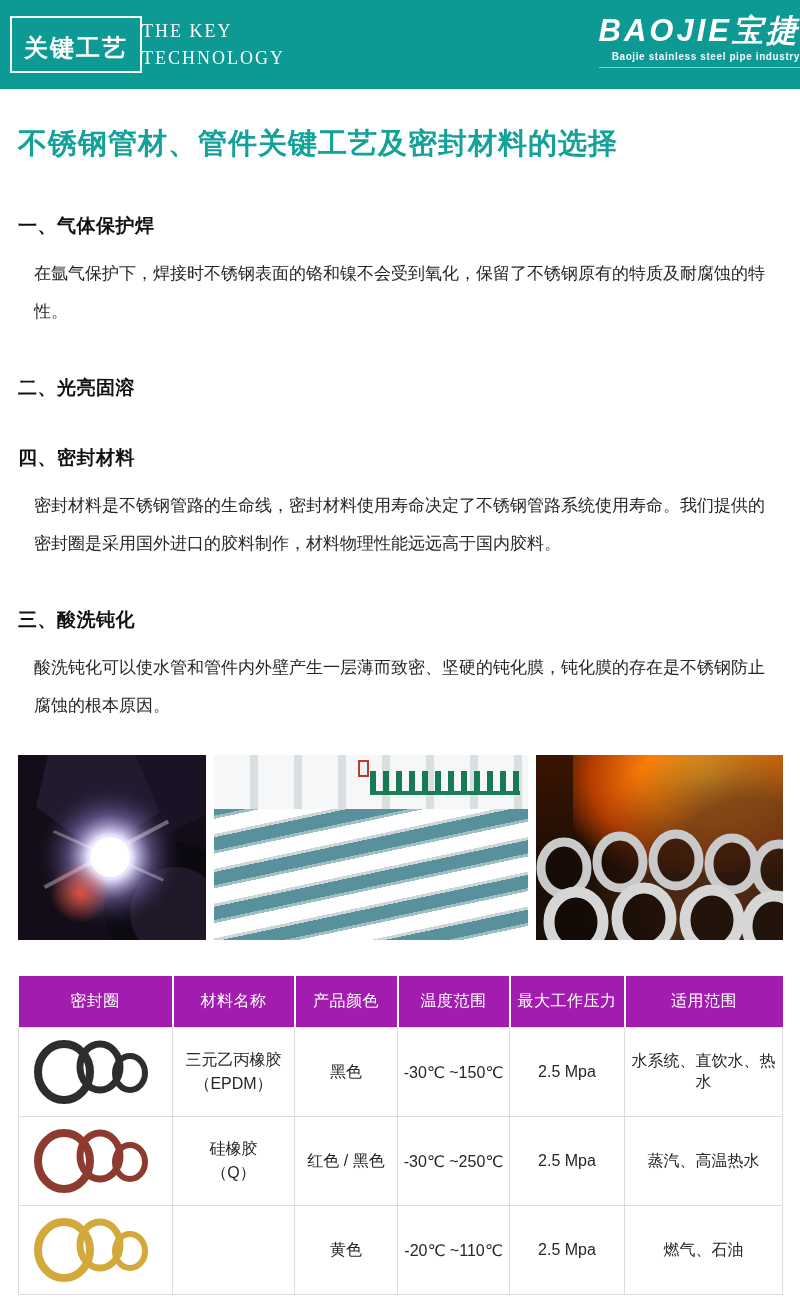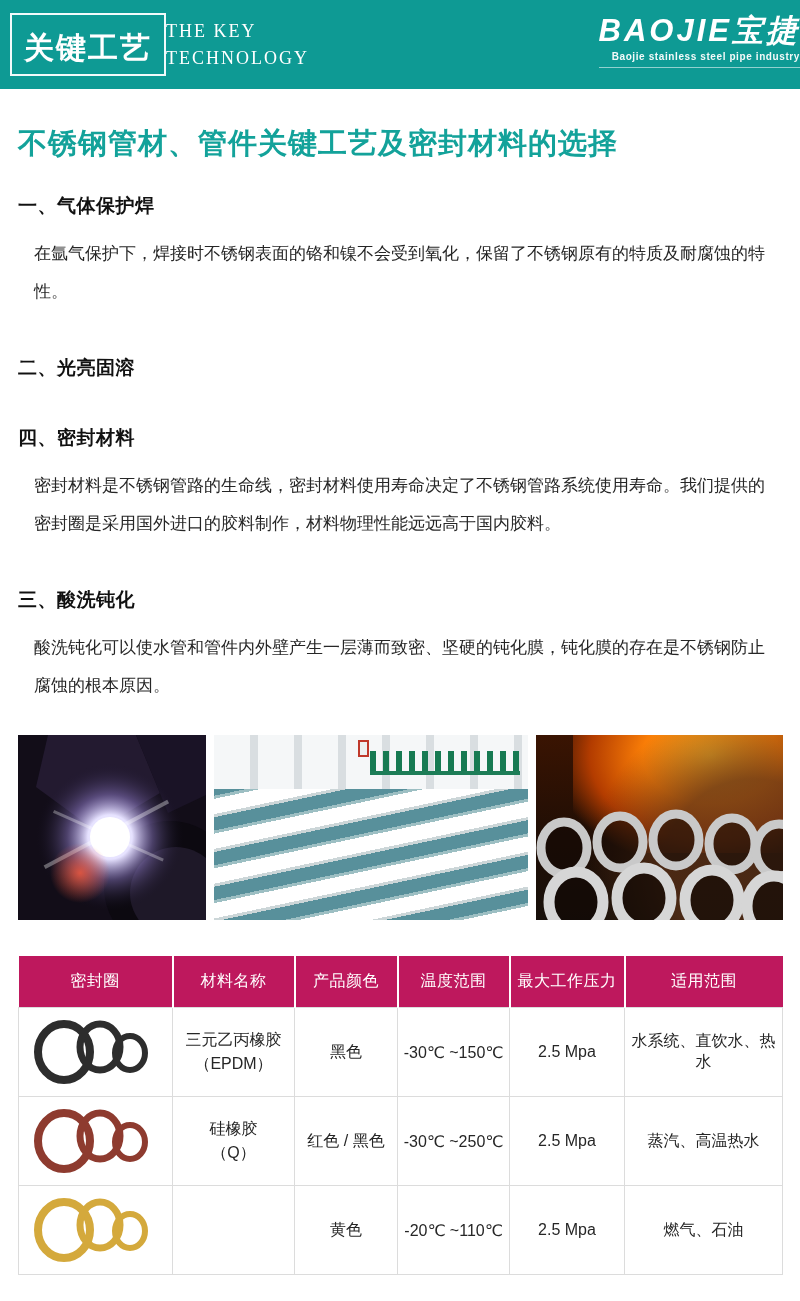--- a/index.html
+++ b/index.html
@@ -9,41 +9,41 @@
     font-family:"Liberation Sans","DejaVu Sans",sans-serif; color:#262626;
   }
 
   
   .banner {
     height:89px; background:#0e9a94; display:flex; align-items:center;
     padding:0 14px 0 10px; position:relative;
   }
   .badge {
     border:2px solid rgba(255,255,255,.95); color:#fff; font-weight:bold;
-    font-size:30px; line-height:1; padding:18px 12px 11px; letter-spacing:2px;
+    font-size:24px; line-height:1; padding:18px 12px 11px; letter-spacing:2px;
     white-space:nowrap;
   }
   .banner-subtitle {
     color:#fff; font-family:"Liberation Serif","DejaVu Serif",serif;
     font-size:18px; letter-spacing:2px; line-height:1.45; margin-left:0;
     font-weight:500;
   }
   .logo-block { position:absolute; right:0; top:14px; text-align:right; color:#fff; }
   .logo-word { font-size:31px; font-weight:bold; letter-spacing:3px; line-height:1.1; font-style:italic; }
   .logo-tagline { font-size:10px; letter-spacing:.6px; margin-top:3px; font-weight:bold; opacity:.95; }
   .logo-underline { height:1px; background:rgba(255,255,255,.55); margin-top:5px; }
 
   
   .content { padding:0 18px; }
   .page-title {
     color:#13a29a; font-size:29px; font-weight:bold; letter-spacing:1px;
     margin:37px 0 0 0; line-height:1.2;
   }
   .section h2 { font-size:19px; color:#111; margin:44px 0 12px; letter-spacing:.5px; }
-  .section.first h2 { margin-top:32px; }
+  .section.first h2 { margin-top:52px; }
   .section p { font-size:17px; line-height:38px; margin:16px; }
 
   
   .photos { display:flex; gap:8px; margin-top:30px; }
   .photo { height:185px; position:relative; overflow:hidden; flex:none; }
   .photo1 { width:188px; background:#120d18; }
   .photo2 { width:314px; background:#e9edee; }
   .photo3 { width:247px; background:linear-gradient(180deg,#3a1402 0%,#200e05 55%,#17100a 100%); }
 
   .p2-cols { position:absolute; top:0; left:0; right:0; height:54px;
@@ -59,21 +59,21 @@
 
   .p3-fire { position:absolute; top:-12px; right:-20px; width:230px; height:130px;
     background:radial-gradient(ellipse at 60% 25%, #ffb224 0%, #f97d07 35%, #b33c00 62%, rgba(80,25,0,0) 82%); }
   .p3-texture { position:absolute; inset:0;
     background:radial-gradient(circle at 88% 72%, rgba(90,49,24,.75) 0 35%, rgba(0,0,0,0) 65%); }
   .p3-rings { position:absolute; left:0; bottom:-6px; }
 
   
   table.seal { width:764px; margin:36px auto 0; border-collapse:collapse; table-layout:fixed; }
   table.seal th {
-    background:#be185d; color:#fff; font-weight:normal; font-size:16px;
+    background:#a21caf; color:#fff; font-weight:normal; font-size:16px;
     height:52px; border-right:2px solid #fff; letter-spacing:.5px;
   }
   table.seal th:last-child { border-right:none; }
   table.seal td {
     border:1px solid #dcdcdc; height:88px; text-align:center; font-size:16px;
     color:#262626; padding:2px; background:#fff;
   }
   td.ring-cell { background:#eef0ed; padding:0; }
   .mat-line { line-height:24px; }
   .col-ring{width:154px}.col-name{width:122px}.col-color{width:103px}

